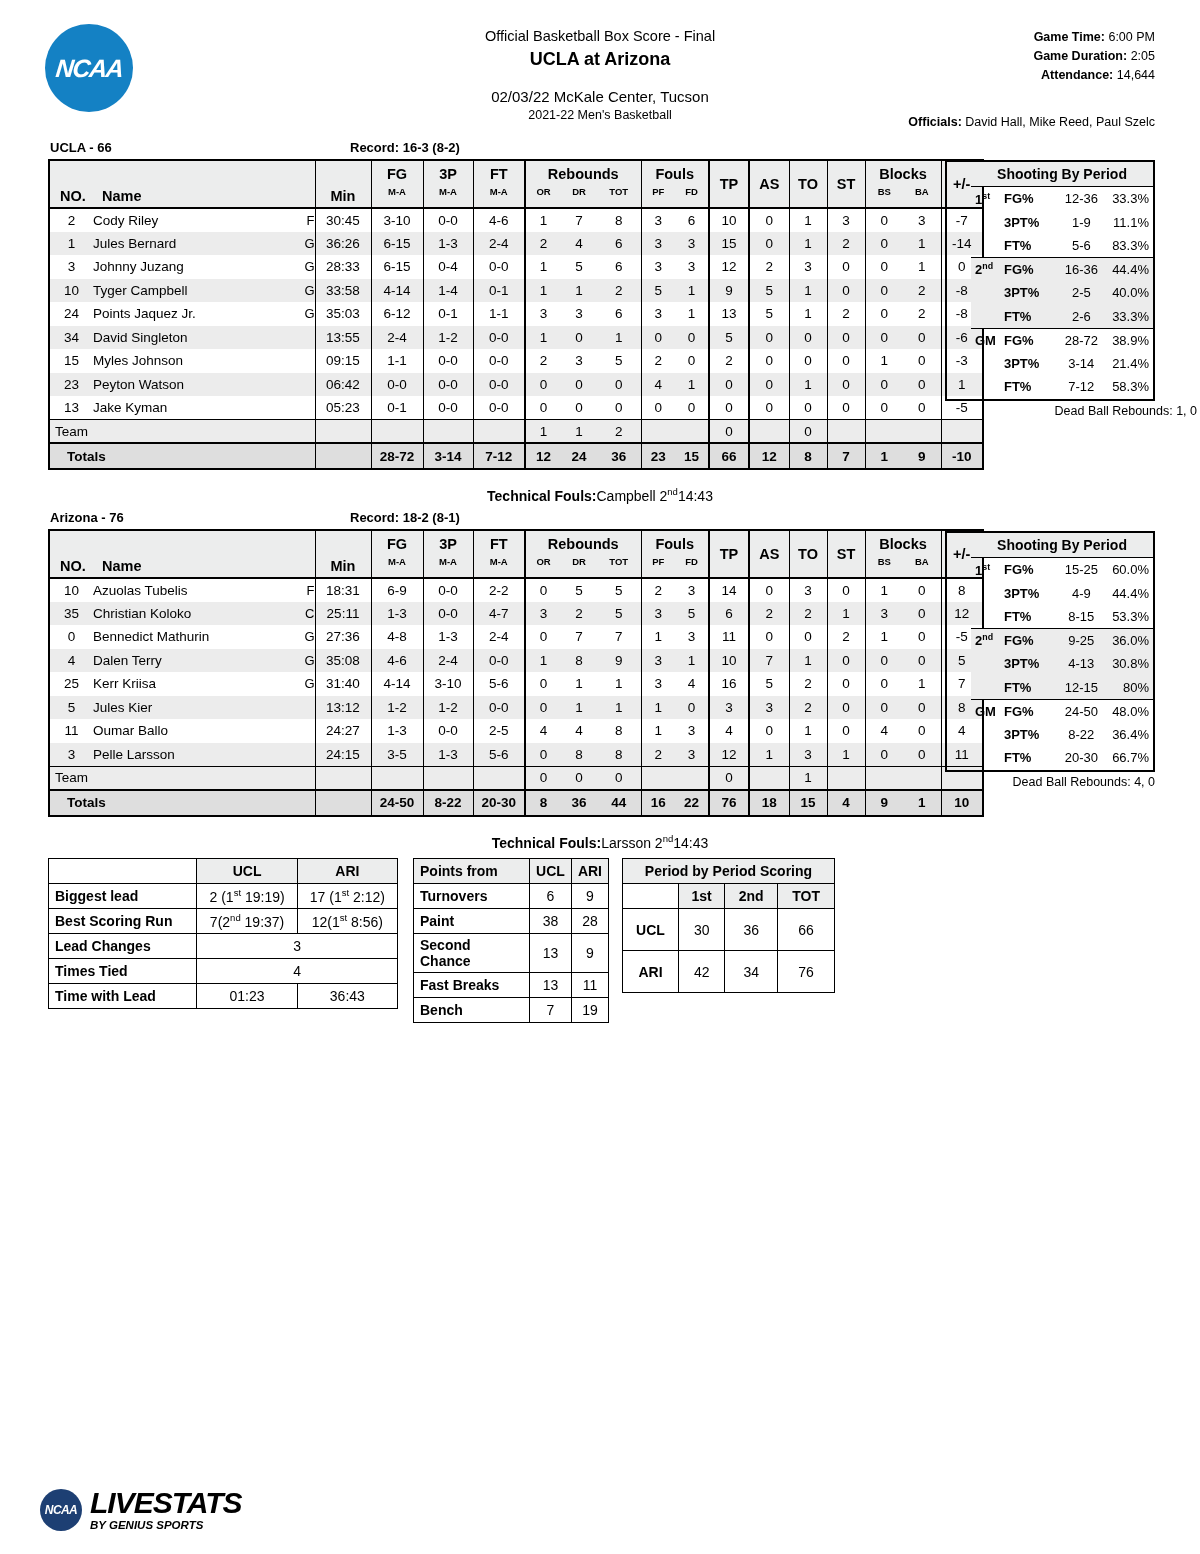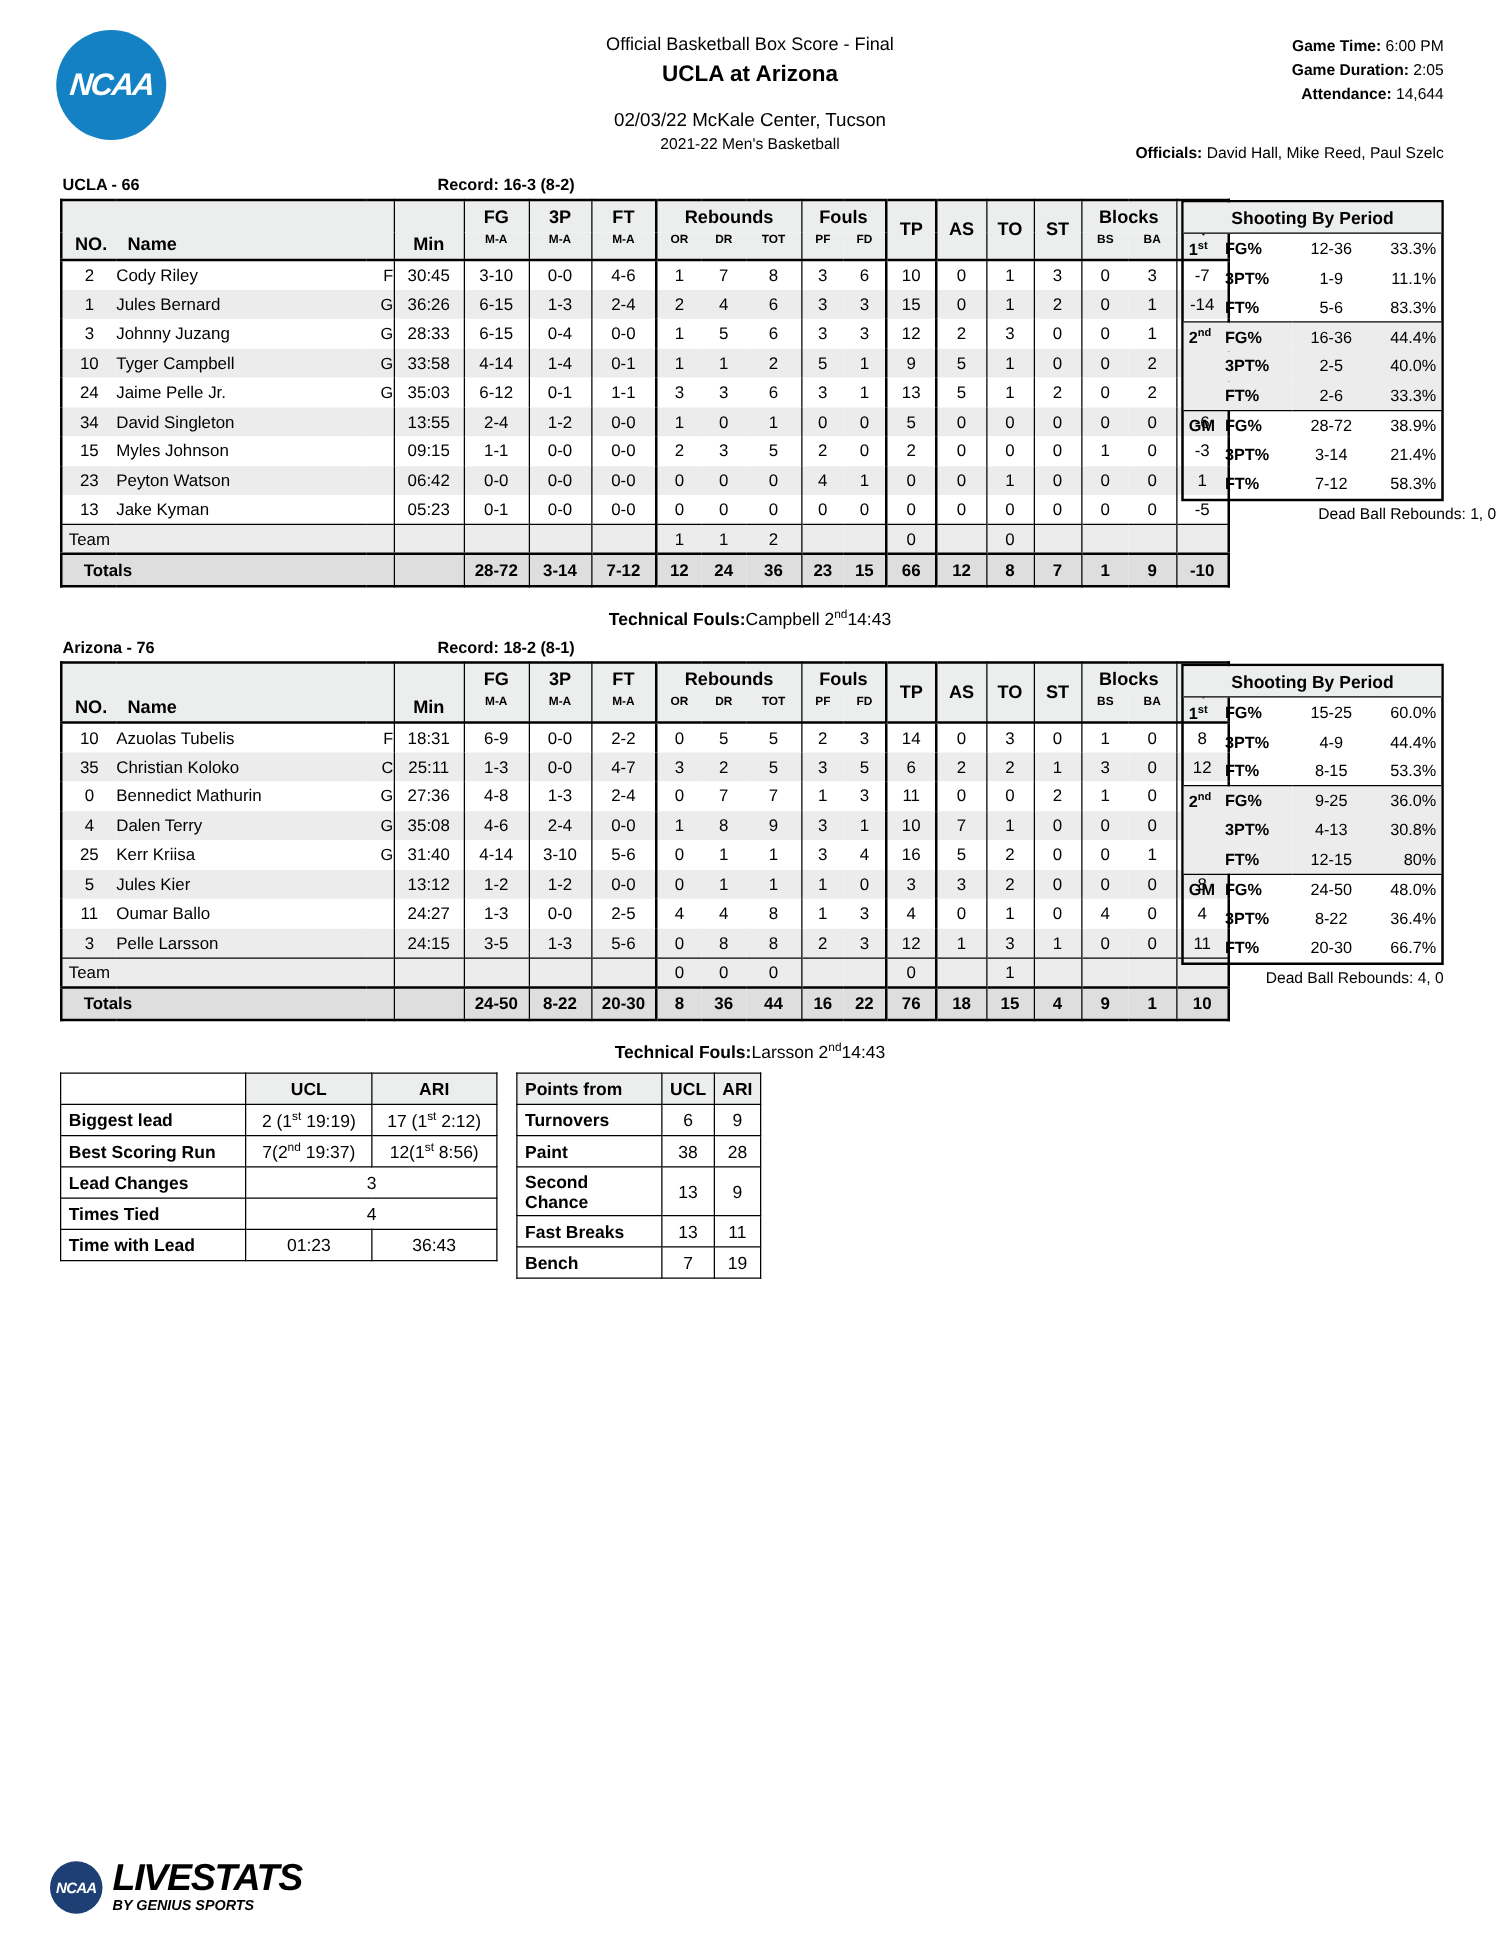--- a/index.html
+++ b/index.html
@@ -69,20 +69,21 @@
   
   .vl { border-left:1px solid #000; }
   .vl2 { border-left:2px solid #000; }
 
   
   .shooting {
     position:absolute;
     border:2px solid #000;
     width:210px;
     font-size:13px;
+    padding-left:24px;
   }
   .shooting .sh-title {
     text-align:center; font-weight:bold; font-size:14px;
     background:#eceded; padding:4px 0; border-bottom:1px solid #000;
   }
   table.shtab { border-collapse:collapse; width:100%; font-size:13px; }
   table.shtab td { padding:2px 4px; height:23px; }
   td.sh-per { width:28px; font-weight:bold; text-align:left; padding-left:5px; font-size:13px;}
   td.sh-lab { font-weight:bold; text-align:left; width:58px;}
   td.sh-ma  { text-align:center; width:62px; }
@@ -275,21 +276,21 @@
             <td class="num vl2">9</td>
             <td class="num vl2">5</td>
             <td class="num vl">1</td>
             <td class="num vl">0</td>
             <td class="num vl">0</td>
             <td class="num">2</td>
             <td class="num vl">-8</td>
           </tr>
           <tr class="prow">
             <td class="no">24</td>
-            <td class="nm">Jaime Pelle Jr.</td>
+            <td class="nm">Points Jaquez Jr.</td>
             <td class="pos">G</td>
             <td class="num vl">35:03</td>
             <td class="num vl">6-12</td>
             <td class="num vl">0-1</td>
             <td class="num vl">1-1</td>
             <td class="num vl2">3</td>
             <td class="num">3</td>
             <td class="num">6</td>
             <td class="num vl">3</td>
             <td class="num">1</td>
@@ -888,20 +889,45 @@
             <td class="val">13</td>
             <td class="val">11</td>
           </tr>
           <tr>
             <td class="lab">Bench</td>
             <td class="val">7</td>
             <td class="val">19</td>
           </tr>
         </tbody>
       </table>
+    <table class="mini" id="period-table" style="margin-left:13px; width:213px;">
+        <tbody>
+          <tr>
+            <th colspan="4">Period by Period Scoring</th>
+          </tr>
+          <tr>
+            <th style="width:56px;background:#fff;border-bottom:1px solid #000;"></th>
+            <th style="">1st</th>
+            <th style="">2nd</th>
+            <th style="">TOT</th>
+          </tr>
+          <tr style="height:42px;">
+            <td class="lab" style="text-align:center;">UCL</td>
+            <td class="val">30</td>
+            <td class="val">36</td>
+            <td class="val">66</td>
+          </tr>
+          <tr style="height:42px;">
+            <td class="lab" style="text-align:center;">ARI</td>
+            <td class="val">42</td>
+            <td class="val">34</td>
+            <td class="val">76</td>
+          </tr>
+        </tbody>
+      </table>
   </div>
 
   <div class="footer-logo">
     <div class="fl-circle">
       <span>NCAA</span>
     </div>
     <div class="fl-text">
       <div class="fl-main">LIVESTATS</div>
       <div class="fl-sub">BY GENIUS SPORTS</div>
     </div>

